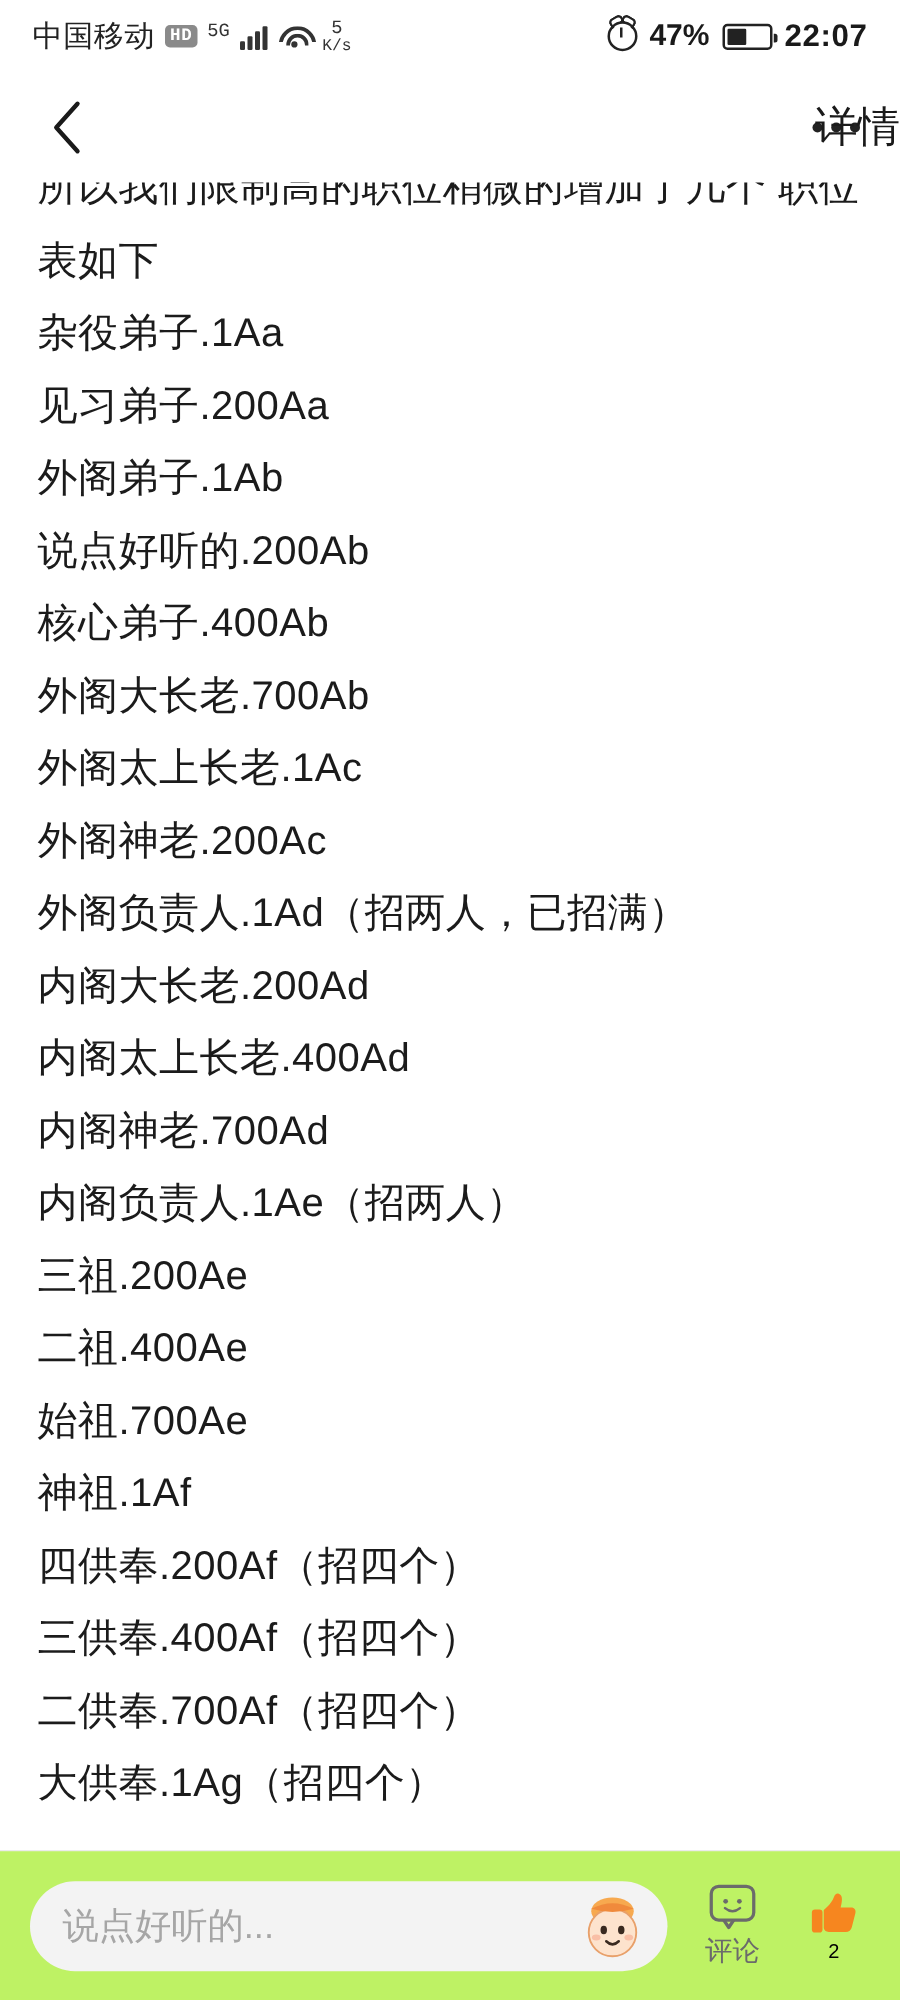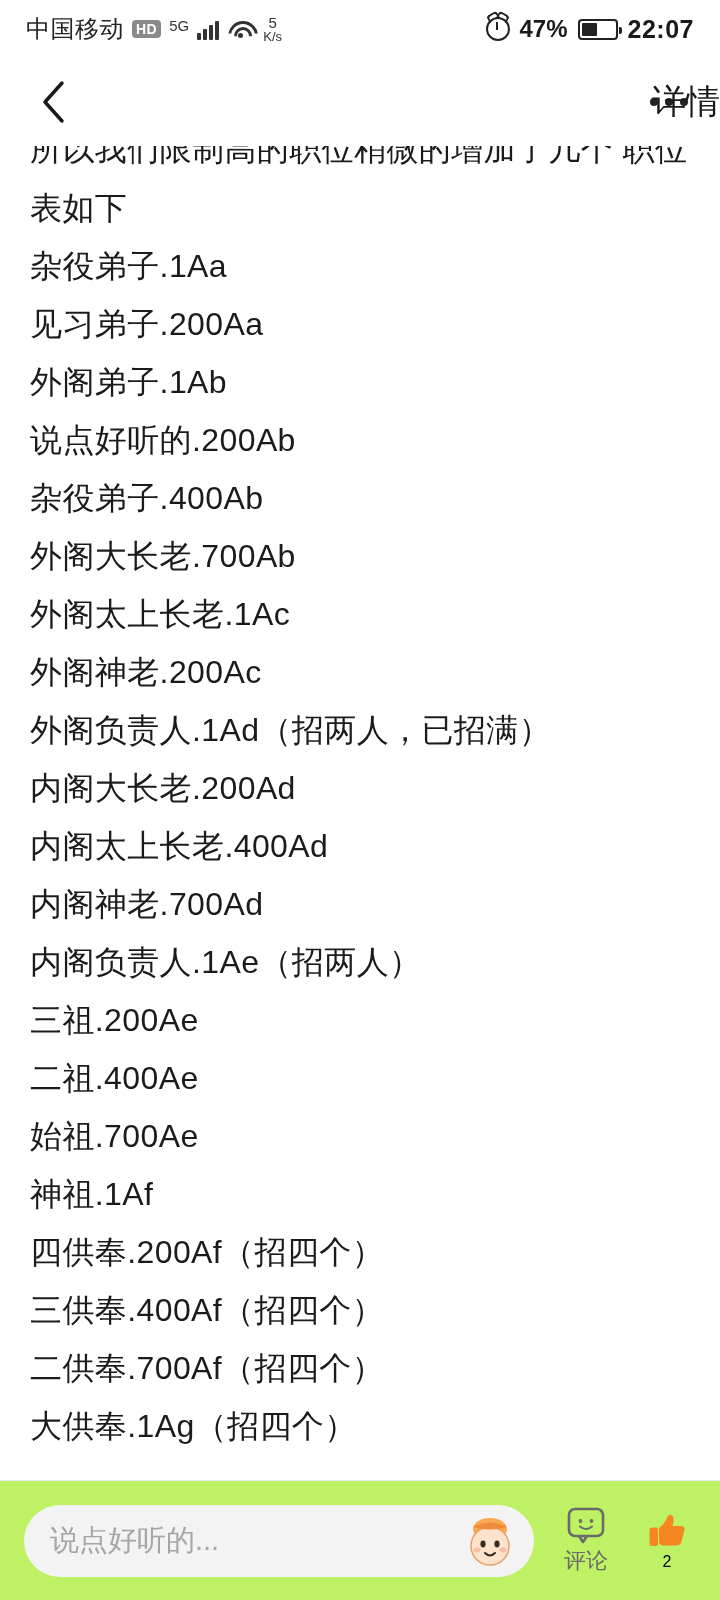--- a/index.html
+++ b/index.html
@@ -23,21 +23,21 @@
   .statusbar {
     height: 58px;
     flex: 0 0 58px;
     display: flex;
     align-items: center;
     padding: 0 26px;
     font-size: 23px;
     color: #1a1a1a;
     position: relative;
   }
-  .sb-left { display: flex; align-items: center; gap: 8px; }
+  .sb-left { display: flex; align-items: center; gap: 8px; font-family: Liberation Mono, monospace; }
   .carrier { font-size: 24px; letter-spacing: 0.5px; color: #222; }
   .hd-badge {
     background: #8a8a8a;
     color: #fff;
     font-size: 14px;
     font-weight: bold;
     border-radius: 4px;
     padding: 1px 4px;
     line-height: 1.15;
     letter-spacing: 0.5px;
@@ -246,21 +246,21 @@
       <i></i>
     </div>
   </div>
 
   <div class="content">
     <div class="para clipped">所以我们限制高的职位稍微的增加了几个 职位表如下</div>
     <div class="line">杂役弟子.1Aa</div>
     <div class="line">见习弟子.200Aa</div>
     <div class="line">外阁弟子.1Ab</div>
     <div class="line">说点好听的.200Ab</div>
-    <div class="line">杂役弟子.400Ab</div>
+    <div class="line">核心弟子.400Ab</div>
     <div class="line">外阁大长老.700Ab</div>
     <div class="line">外阁太上长老.1Ac</div>
     <div class="line">外阁神老.200Ac</div>
     <div class="line">外阁负责人.1Ad（招两人，已招满）</div>
     <div class="line">内阁大长老.200Ad</div>
     <div class="line">内阁太上长老.400Ad</div>
     <div class="line">内阁神老.700Ad</div>
     <div class="line">内阁负责人.1Ae（招两人）</div>
     <div class="line">三祖.200Ae</div>
     <div class="line">二祖.400Ae</div>

